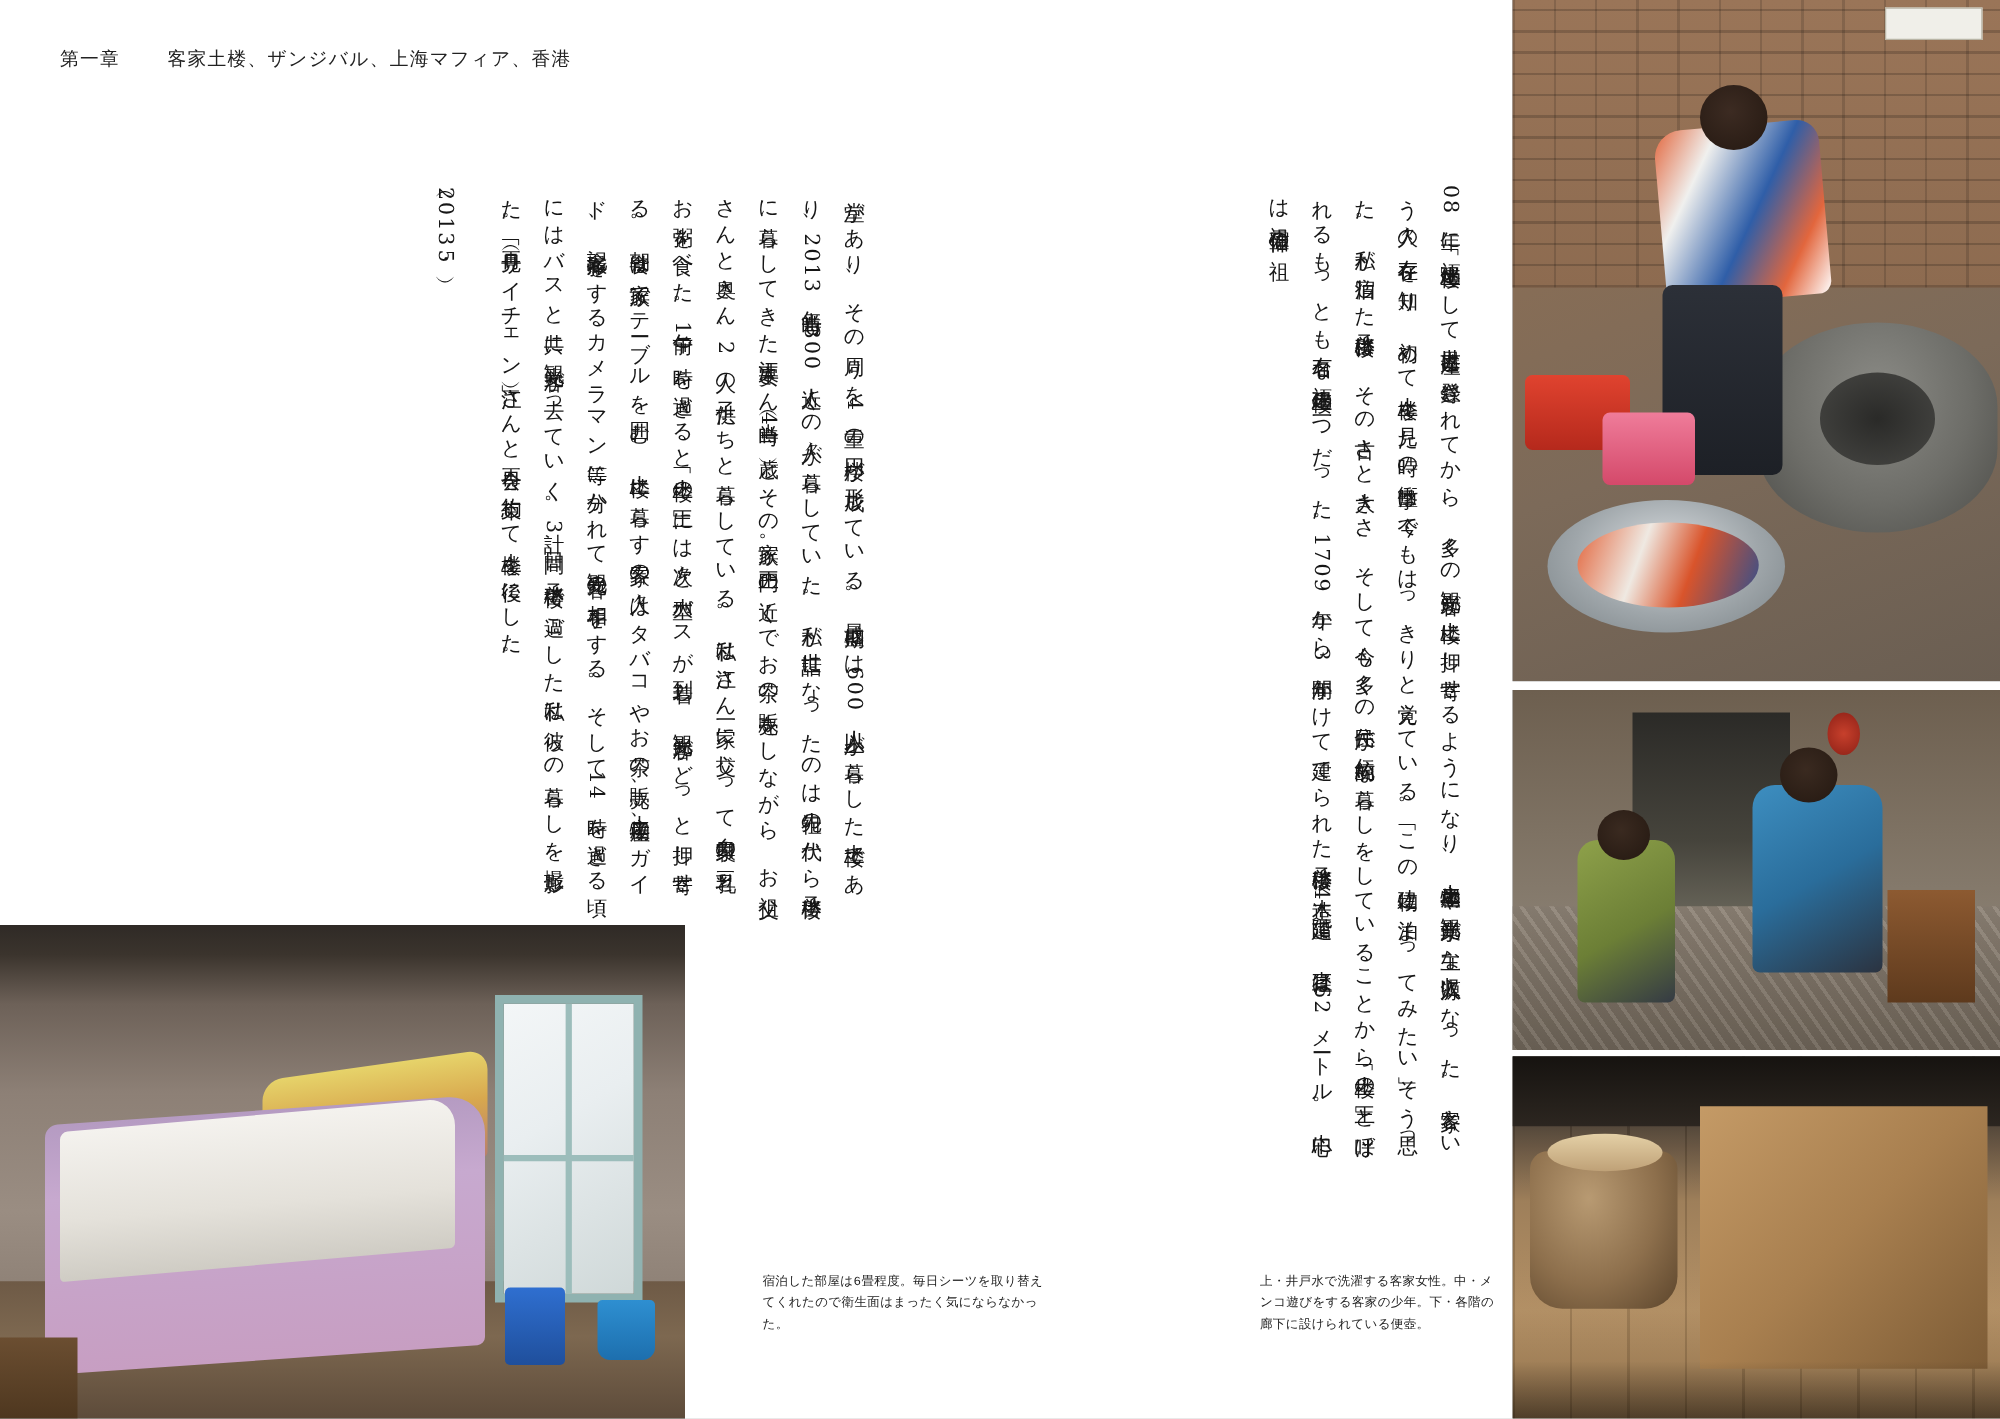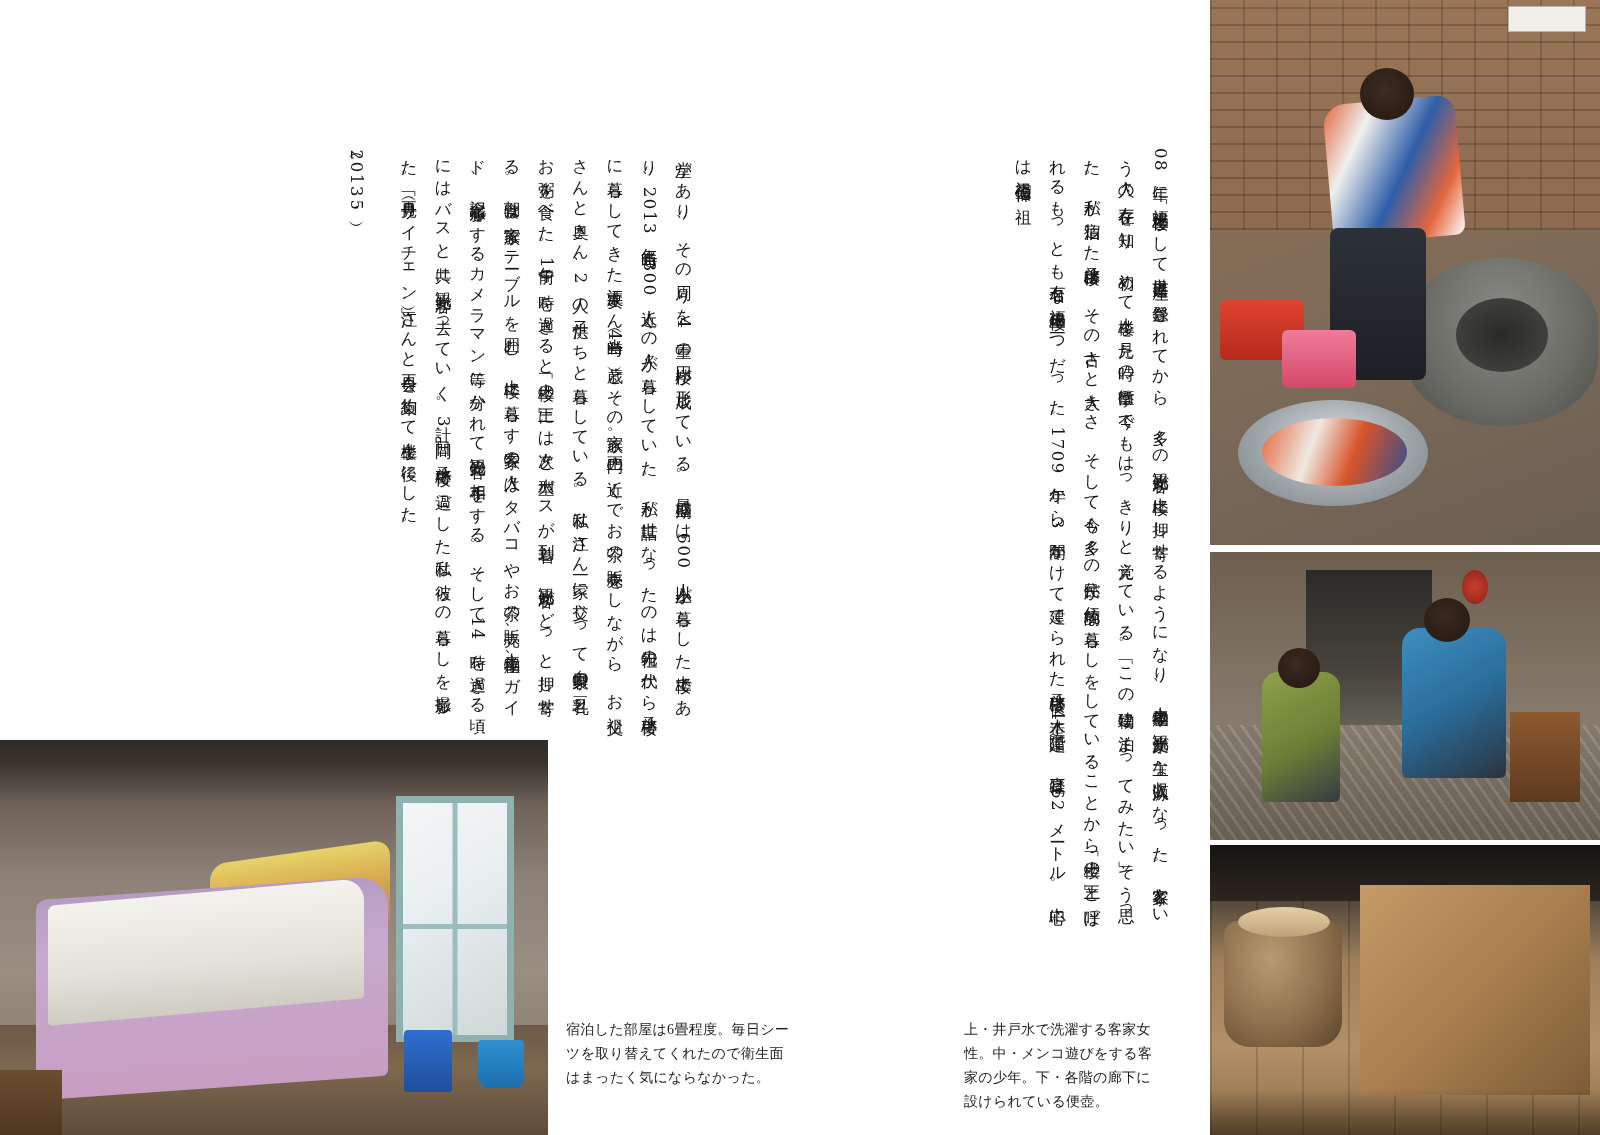--- a/index.html
+++ b/index.html
@@ -97,25 +97,26 @@
   #photo-toilet {
     left: 1210px;
     top: 845px;
     width: 390px;
     height: 290px;
   }
 
   
   .caption {
     position: absolute;
-    font-family: Liberation Serif, serif;
-    font-size: 14px;
+    font-family: Liberation Mono, monospace;
+    font-size: 10px;
     line-height: 1.72;
     color: #1d1d1d;
     letter-spacing: 0.3px;
+    margin-left: 44px;
   }
   #caption-bedroom {
     left: 566px;
     top: 1018px;
     width: 230px;
   }
   #caption-right {
     left: 964px;
     top: 1018px;
     width: 190px;
@@ -317,20 +318,23 @@
   .toilet-shadow {
     position: absolute; left: 0; bottom: 0; width: 100%; height: 46px;
     background: linear-gradient(180deg, rgba(0,0,0,0) 0%, rgba(0,0,0,.45) 100%);
   }
 </style>
 </head>
 <body>
 
 <div class="page">
 
+  <div class="running-head">
+    <span class="chap">第一章</span><span>客家土楼、ザンジバル、上海マフィア、香港</span>
+  </div>
 
   <div class="body-text" id="text-right">
     <p>08年に「福建土楼」として世界遺産に登録されてから、多くの観光客が土楼に押し寄せるようになり、土産物屋や観光業が主な収入源になった。客家という人々の存在を知り、初めて土楼を見た時の衝撃は今でもはっきりと覚えている。「この建物に泊まってみたい」そう思った。私が宿泊した承啓楼は、その古さと大きさ、そして今も多くの住民が伝統的な暮らしをしていることから「土楼の王」と呼ばれるもっとも有名な福建土楼の一つだった。1709年から3年間かけて建てられた承啓楼は木造4階建て。直径は62メートル。中心には祖霊信仰の祖</p>
   </div>
 
   <div class="body-text" id="text-left">
     <p>堂があり、その周りを4重の円楼が形成している。最盛期には600人以上が暮らした土楼であり、2013年当時も300人近くの人々が暮らしていた。私が世話になったのは先祖の代から承啓楼に暮らしてきた江東安さん（当時44歳）とその家族。正門の近くでお茶の販売をしながら、お祖父さんと奥さん、2人の子供たちと暮らしている。私は江さん一家に交じって自家製の豆乳とお粥を食べた。午前10時を過ぎると「土楼の王」には次々と大型バスが到着し、観光客がどっと押し寄せる。朝食は家族でテーブルを囲む。土楼に暮らす客家の人々はタバコやお茶の販売、土産物屋、ガイド、記念撮影をするカメラマン等に分かれて観光客の相手をする。そして14時を過ぎる頃にはバスと共に観光客が去っていく。計3日間、承啓楼で過ごした私は彼らの暮らしを撮影した。「再見（サイチェン）」江さんと再会を約束して土楼を後にした。</p>
     <p style="margin-right:18px;">（2013・5）</p>
   </div>
 

